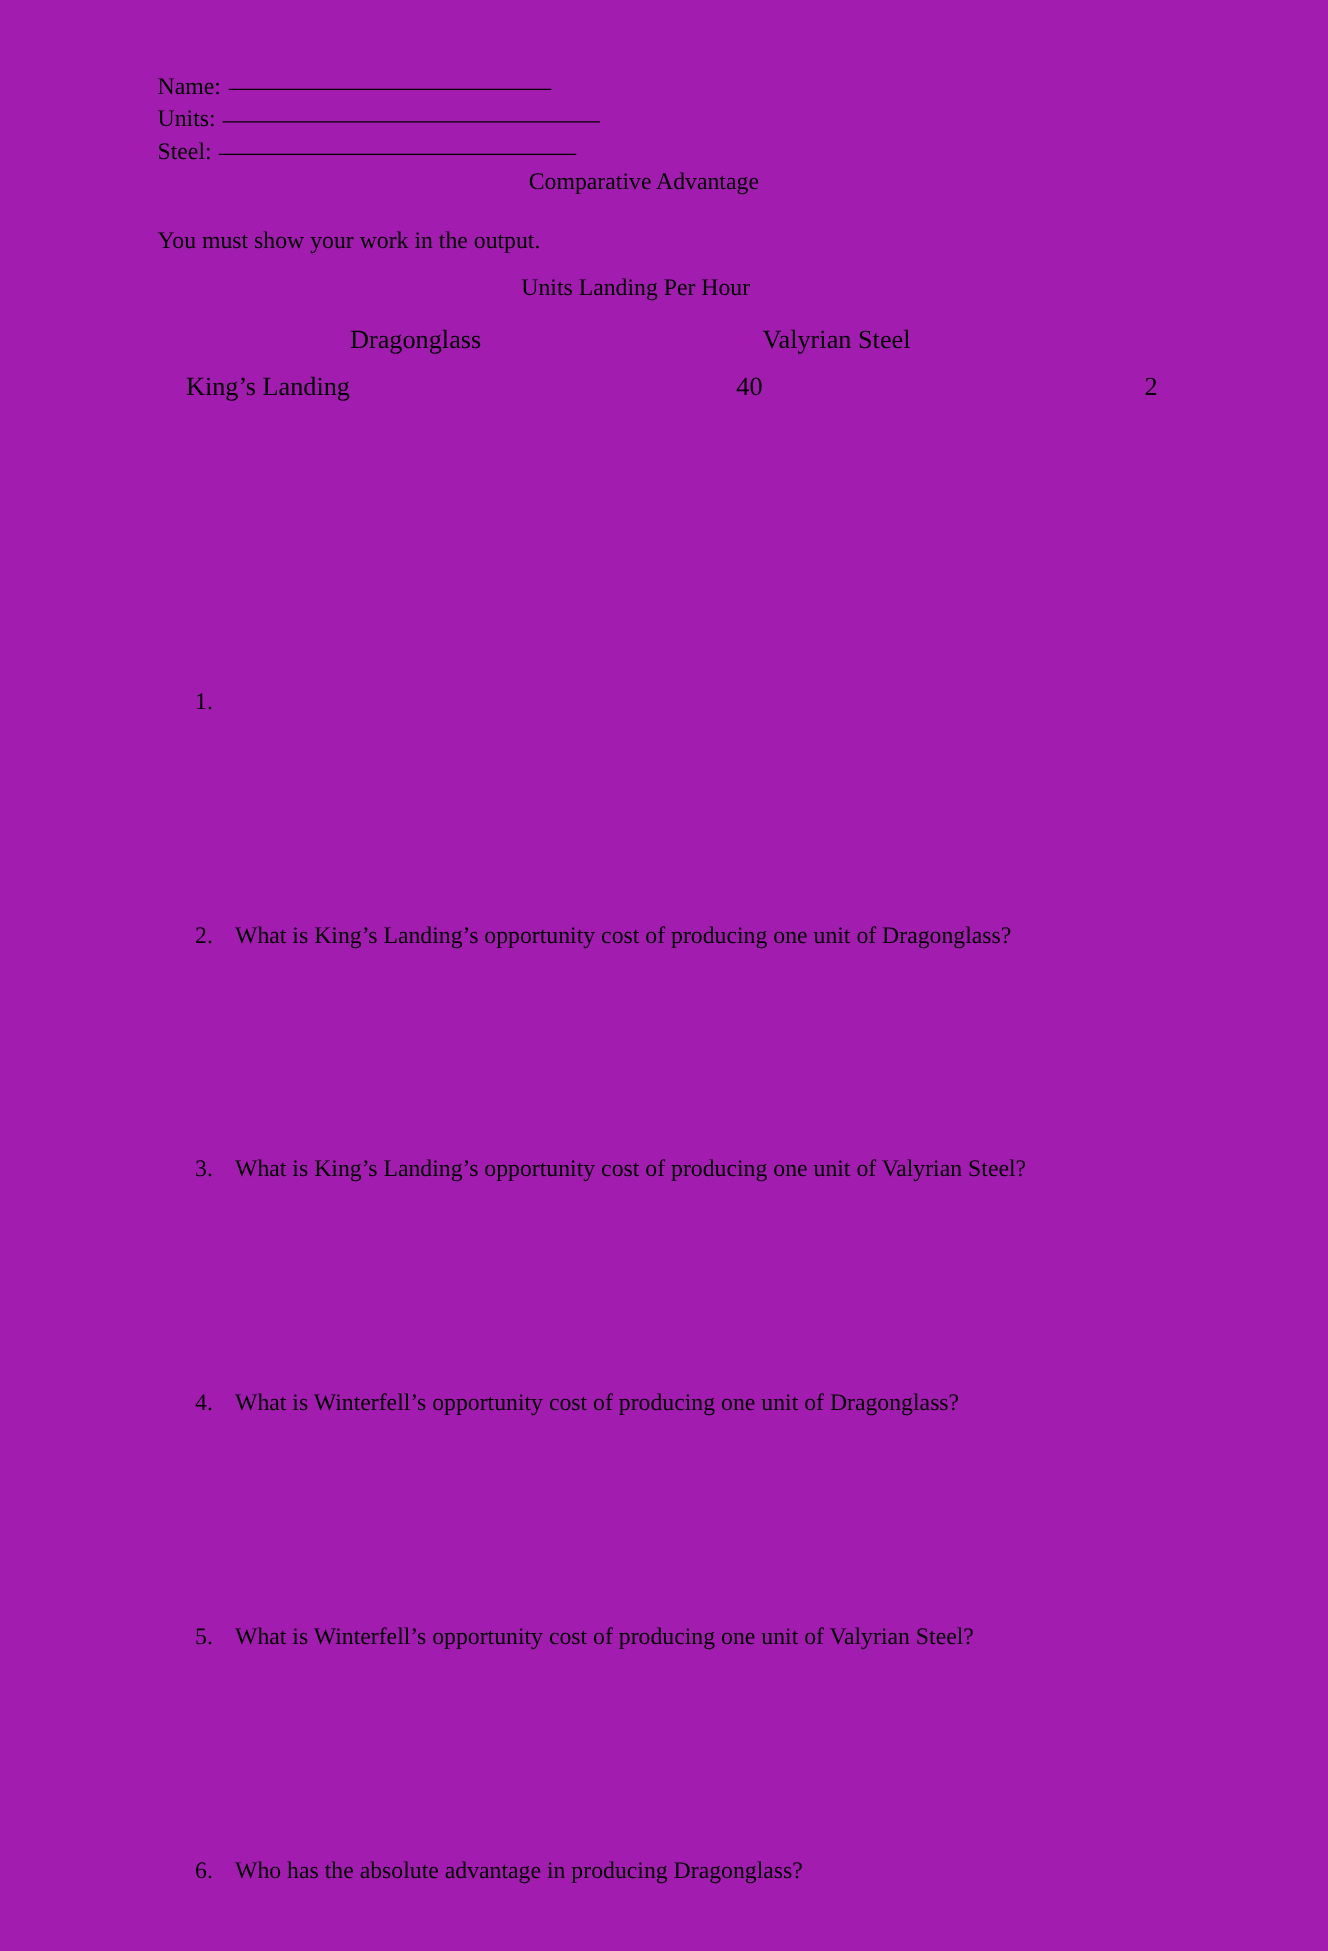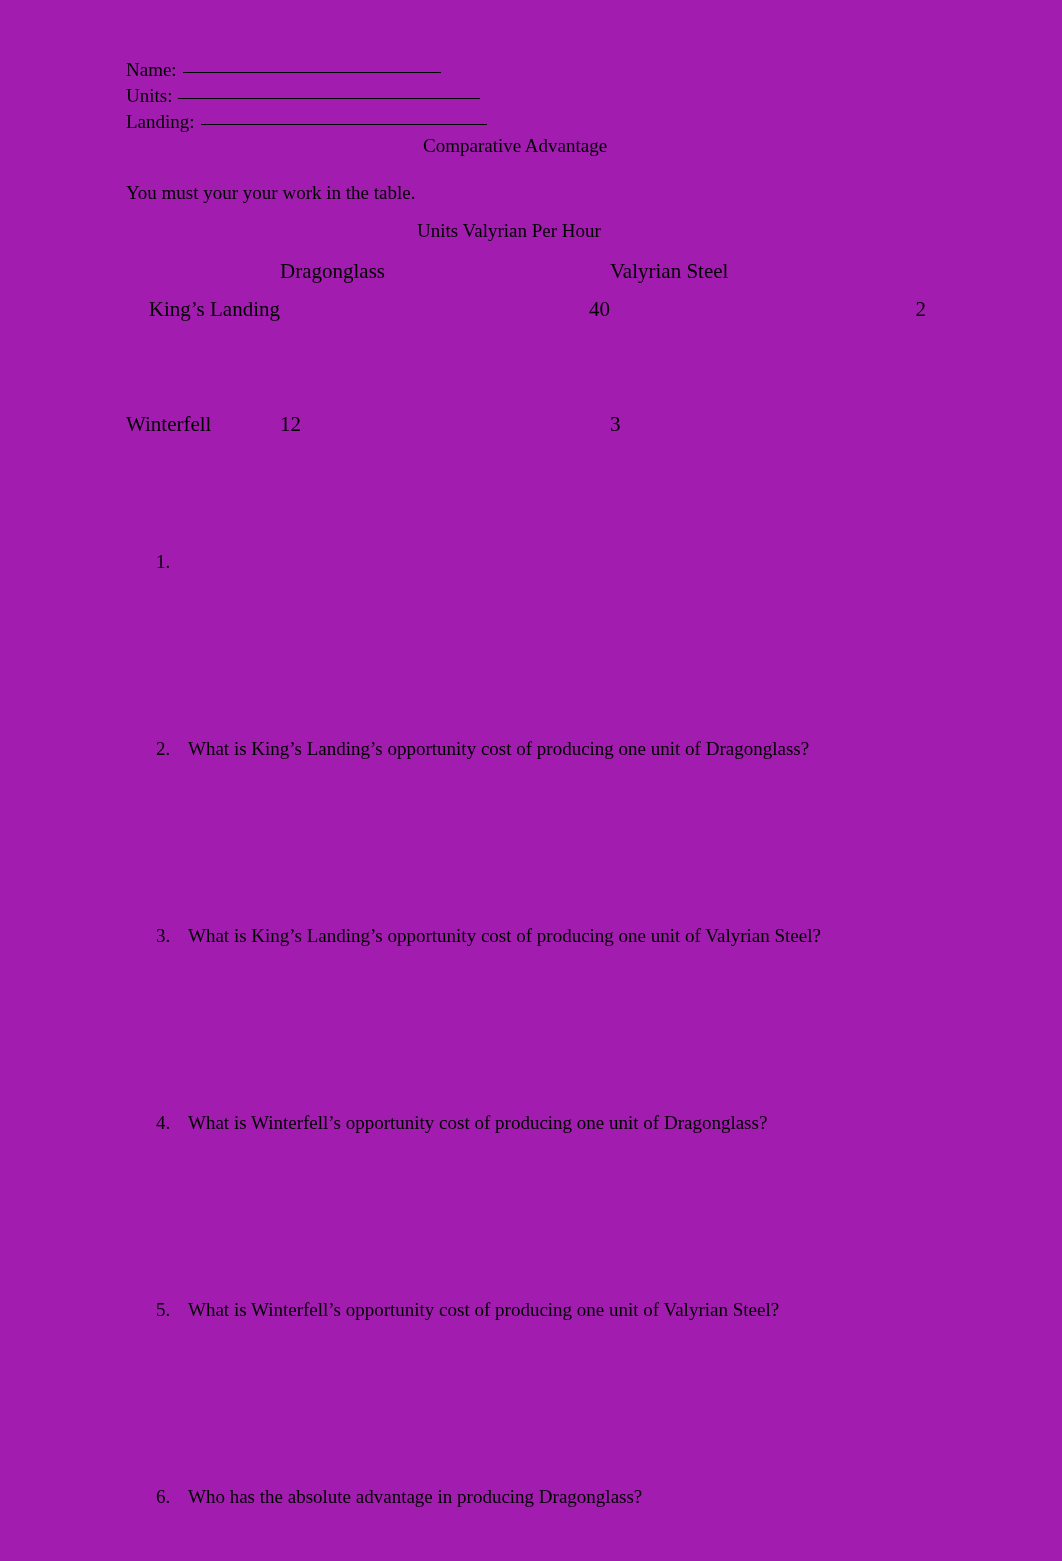--- a/index.html
+++ b/index.html
@@ -142,48 +142,43 @@
   <div class="header-block">
     <div class="fill-row">
       <span class="fill-label">Name:</span>
       <span class="fill-rule rule-name"></span>
     </div>
     <div class="fill-row">
       <span class="fill-label">Units:</span>
       <span class="fill-rule rule-date"></span>
     </div>
     <div class="fill-row">
-      <span class="fill-label">Landing:</span>
+      <span class="fill-label">Steel:</span>
       <span class="fill-rule rule-period"></span>
     </div>
   </div>
 
   <div class="doc-title">Comparative Advantage</div>
 
-  <div class="instruction">You must your your work in the table.</div>
-
-  <div class="table-caption">Units Valyrian Per Hour</div>
+  <div class="instruction">You must show your work in the output.</div>
+
+  <div class="table-caption">Units Landing Per Hour</div>
 
   <table class="prod-table">
     <tbody>
       <tr class="row-head">
         <td class="col-region"></td>
         <td class="col-good-a">Dragonglass</td>
         <td class="col-good-b">Valyrian Steel</td>
       </tr>
       <tr class="row-kl">
         <td>King’s Landing</td>
         <td>40</td>
         <td>2</td>
       </tr>
-      <tr class="row-wf">
-        <td>Winterfell</td>
-        <td>12</td>
-        <td>3</td>
-      </tr>
     </tbody>
   </table>
 
   <ol class="questions">
     <li class="question">
       <span class="q-num">1.</span>
     </li>
     <li class="question">
       <span class="q-num">2.</span>
       <span class="q-text">What is King’s Landing’s opportunity cost of producing one unit of Dragonglass?</span>

